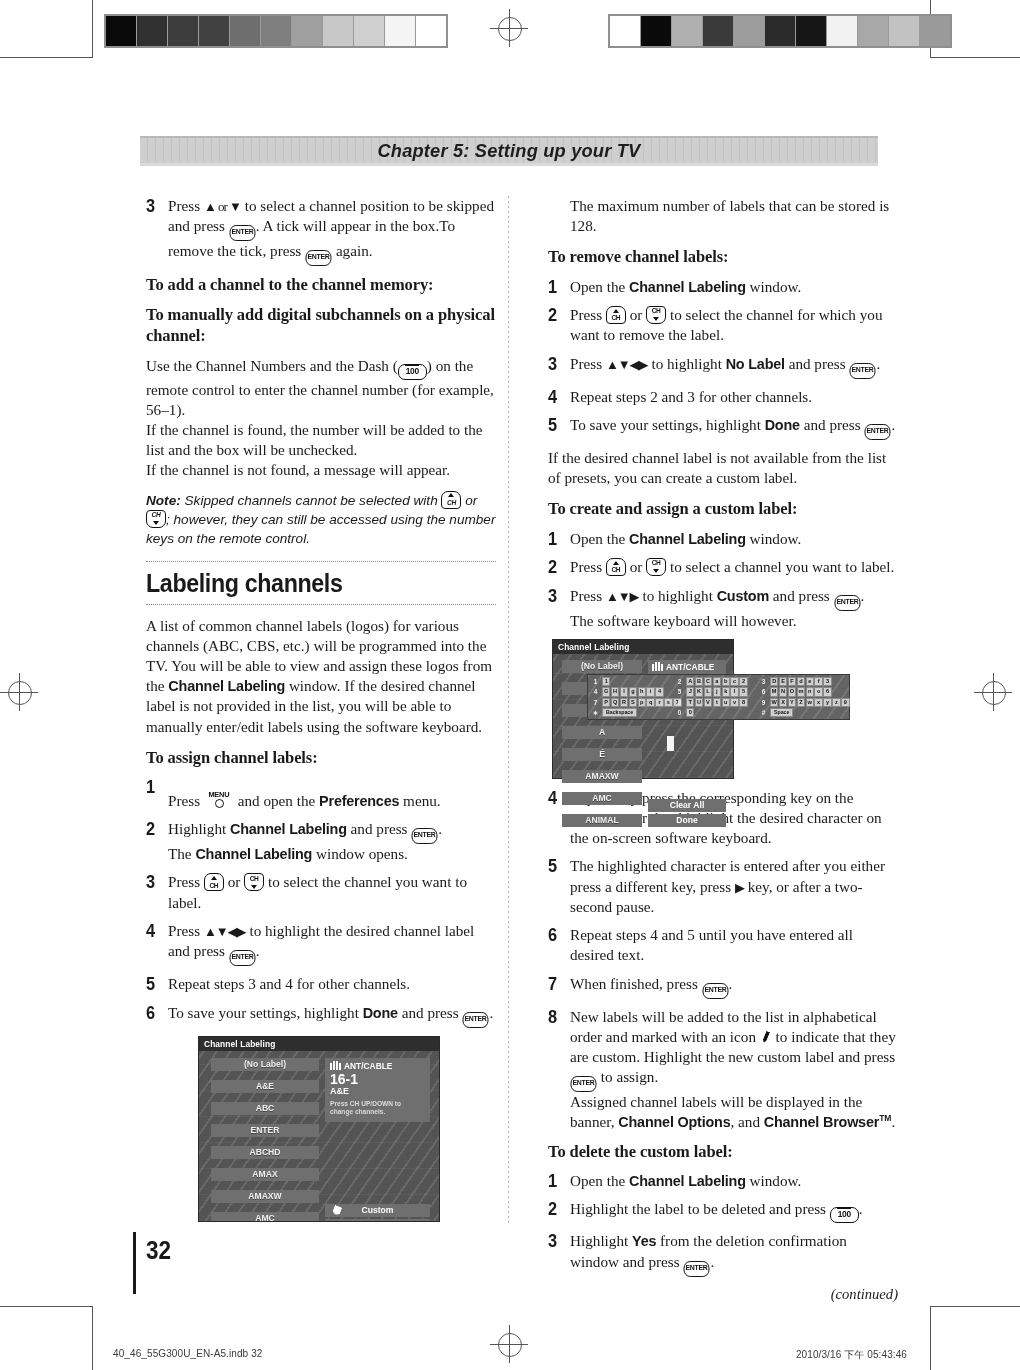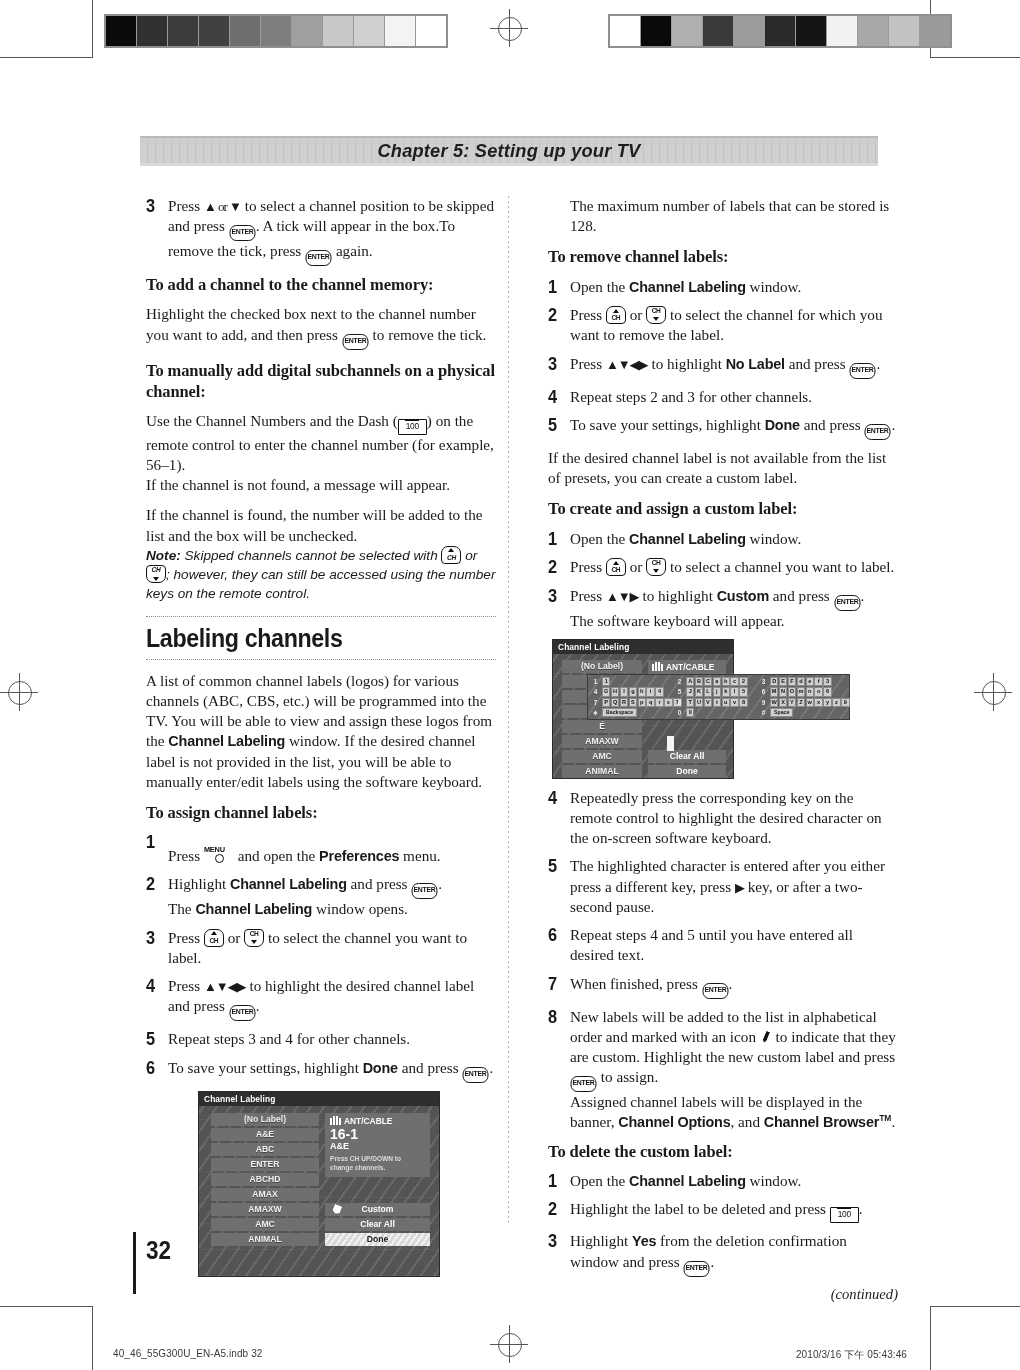--- a/index.html
+++ b/index.html
@@ -88,22 +88,22 @@
   
   .key-enter{
     display:inline-block;vertical-align:-3px;
     width:25px;height:14px;border:1.4px solid #111;border-radius:7px;
     font-family:"Liberation Sans", sans-serif;font-weight:bold;
     font-size:7.2px;line-height:11.6px;text-align:center;letter-spacing:-.3px;
     background:#fff;color:#111;transform:scaleX(.96);
   }
   .key-100{
     display:inline-block;vertical-align:-3px;
-    width:27px;height:14px;border:1.4px solid #111;border-radius:1px;
-    font-family:"Liberation Sans", sans-serif;font-weight:normal;
+    width:27px;height:14px;border:1.4px solid #111;border-radius:7px;
+    font-family:"Liberation Sans", sans-serif;font-weight:bold;
     font-size:8.4px;line-height:12px;text-align:center;letter-spacing:-.3px;
     background:#fff;color:#111;
   }
   .key-100 i{font-style:normal;border-top:1.2px solid #111;padding:0 .5px;}
   .key-chup,.key-chdn{
     display:inline-block;vertical-align:-4px;position:relative;
     width:18px;height:16px;border:1.4px solid #111;border-radius:4px;
     background:#fff;
   }
   .key-chup{border-radius:7px 7px 4px 4px;}
@@ -116,21 +116,21 @@
   .key-chup .t{bottom:1.2px;}
   .key-chdn .t{top:1.2px;}
   .key-chup .a,.key-chdn .a{
     position:absolute;left:50%;margin-left:-3.2px;
     width:0;height:0;border-left:3.2px solid transparent;border-right:3.2px solid transparent;
   }
   .key-chup .a{top:1.6px;border-bottom:4.4px solid #111;}
   .key-chdn .a{bottom:1.6px;border-top:4.4px solid #111;}
   .key-menu{
     display:inline-block;vertical-align:-2px;position:relative;
-    width:30px;height:15px;text-align:left;margin-top:16px;
+    width:30px;height:15px;text-align:center;margin-top:16px;
   }
   .key-menu .lbl{
     position:absolute;top:-2px;left:0;right:0;
     font-family:"Liberation Sans", sans-serif;font-weight:bold;
     font-size:7.4px;line-height:7.4px;letter-spacing:-.2px;color:#111;
   }
   .key-menu .dot{
     position:absolute;left:50%;margin-left:-4px;top:6px;
     width:7px;height:7px;border:1.3px solid #111;border-radius:50%;
   }
@@ -155,21 +155,21 @@
       #5a5a5a;
     border:1px solid #2a2a2a;
     overflow:hidden;
   }
   .osd .bar{
     height:14px;background:#2e2e2e;
     display:flex;align-items:center;padding-left:5px;
     font-size:8.4px;font-weight:bold;letter-spacing:.1px;
   }
   .osd .cols{display:flex;padding:7px 9px 7px 12px;gap:6px;}
-  .osd .list{flex:0 0 108px;display:flex;flex-direction:column;gap:2px;}
+  .osd .list{flex:0 0 108px;display:flex;flex-direction:column;gap:9px;}
   .osd .list .it{
     background:#6f6f6f;text-align:center;font-size:8.6px;font-weight:bold;
     line-height:13px;height:13px;color:#f2f2f2;
     text-shadow:0 1px 0 rgba(0,0,0,.4);
   }
   .osd .right{flex:1 1 auto;display:flex;flex-direction:column;gap:2px;}
   .osd .info{background:#6f6f6f;padding:3px 5px 5px 5px;}
   .osd .info .src{display:flex;align-items:center;gap:3px;font-size:8.4px;font-weight:bold;}
   .osd .info .num{font-size:14px;font-weight:bold;line-height:1.05;margin-top:1px;}
   .osd .info .lab{font-size:9px;font-weight:bold;margin-top:0px;}
@@ -313,27 +313,26 @@
 
   <div class="col col-left">
 
     <div class="step">
       <span class="num">3</span>
       <span class="txt"><span>Press </span><span class="ar">▲ or ▼</span><span> to select a channel position to be skipped and press </span><span class="key-enter">ENTER</span><span>. A tick will appear in the box.To remove the tick, press </span><span class="key-enter">ENTER</span><span> again.</span></span>
     </div>
 
     <h3 class="sub">To add a channel to the channel memory:</h3>
 
-    <p class="body"><span>Highlight the checked box next to the channel number you want to add, and then press </span><span class="key-enter">ENTER</span><span> to remove the tick.</span></p>
 
     <h3 class="sub">To manually add digital subchannels on a physical channel:</h3>
 
     <p class="body" style="margin-bottom:0"><span>Use the Channel Numbers and the Dash (</span><span class="key-100"><i>100</i></span><span>) on the remote control to enter the channel number (for example, 56–1).</span></p>
+    <p class="body" style="margin-bottom:0">If the channel is found, the number will be added to the list and the box will be unchecked.</p>
     <p class="body">If the channel is not found, a message will appear.</p>
-    <p class="body" style="margin-bottom:0">If the channel is found, the number will be added to the list and the box will be unchecked.</p>
 
     <p class="note"><span class="lead">Note:</span><span> Skipped channels cannot be selected with </span><span class="key-chup"><span class="a"></span><span class="t">CH</span></span><span> or </span><span class="key-chdn"><span class="t">CH</span><span class="a"></span></span><span>; however, they can still be accessed using the number keys on the remote control.</span></p>
 
     <div class="rule top"></div>
     <h2 class="section">Labeling channels</h2>
     <div class="rule bot"></div>
 
     <p class="body"><span>A list of common channel labels (logos) for various channels (ABC, CBS, etc.) will be programmed into the TV. You will be able to view and assign these logos from the </span><b class="tv">Channel Labeling</b><span> window. If the desired channel label is not provided in the list, you will be able to manually enter/edit labels using the software keyboard.</span></p>
 
     <h3 class="sub">To assign channel labels:</h3>
@@ -444,21 +443,21 @@
       <span class="txt"><span>Open the </span><b class="tv">Channel Labeling</b><span> window.</span></span>
     </div>
 
     <div class="step">
       <span class="num">2</span>
       <span class="txt"><span>Press </span><span class="key-chup"><span class="a"></span><span class="t">CH</span></span><span> or </span><span class="key-chdn"><span class="t">CH</span><span class="a"></span></span><span> to select a channel you want to label.</span></span>
     </div>
 
     <div class="step">
       <span class="num">3</span>
-      <span class="txt"><span>Press </span><span class="ar">▲▼▶</span><span> to highlight </span><b class="tv">Custom</b><span> and press </span><span class="key-enter">ENTER</span><span>.</span><br><span>The software keyboard will appear.</span></span>
+      <span class="txt"><span>Press </span><span class="ar">▲▼▶</span><span> to highlight </span><b class="tv">Custom</b><span> and press </span><span class="key-enter">ENTER</span><span>.</span><br><span>The software keyboard will however.</span></span>
     </div>
 
     <div class="osd" style="width:180px;height:138px;margin:4px 0 9px 4px;overflow:visible;">
       <div class="bar">
           <span>Channel Labeling</span>
         </div>
       <div class="cols" style="padding:6px 7px 6px 9px;">
         <div class="list" style="flex:0 0 80px;" id="osd2-list">
             <div class="it">(No Label)</div>
             <div class="it">A&amp;E</div>

